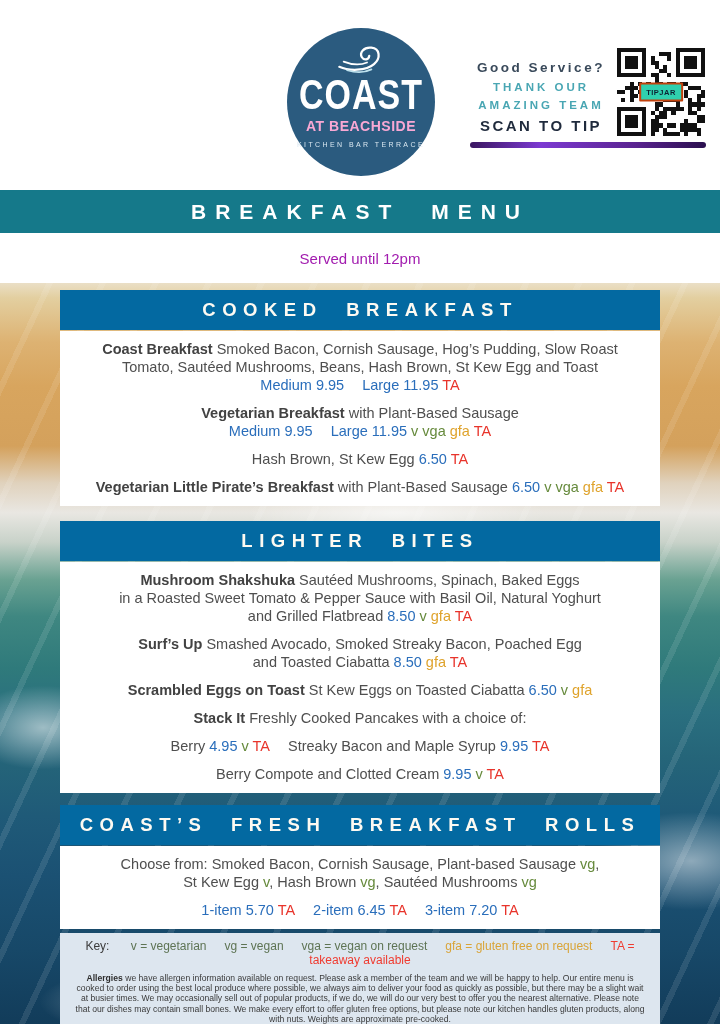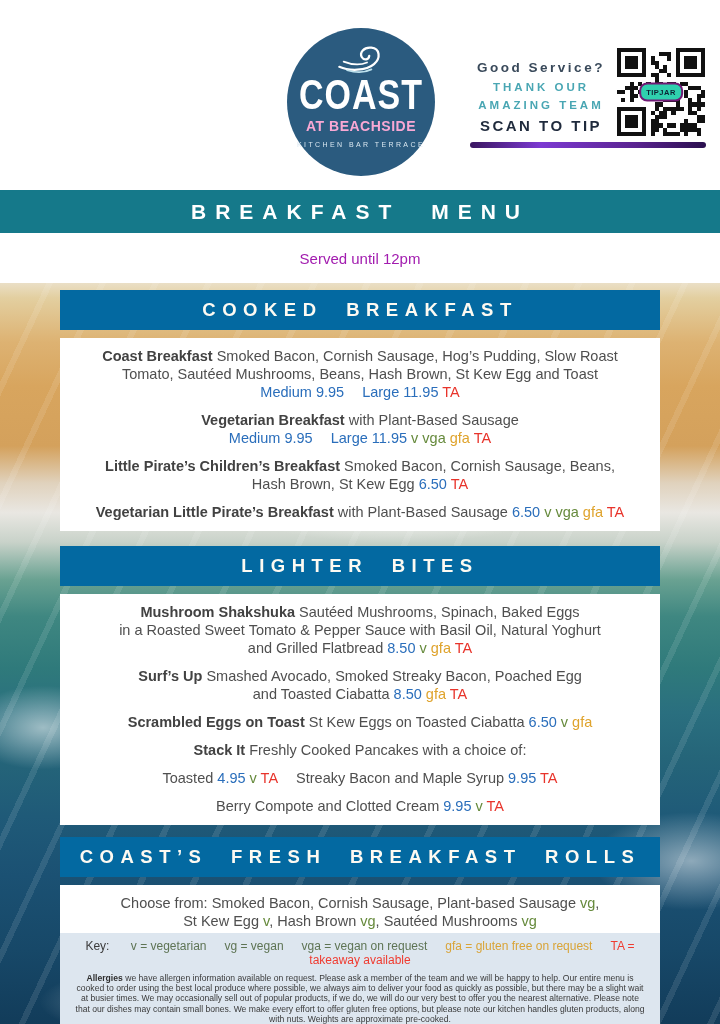--- a/index.html
+++ b/index.html
@@ -32,37 +32,37 @@
   .logo-tag{color:#d9e7f0;font-size:7px;letter-spacing:2.4px;margin-top:7px;}
 
   .tip-block{position:absolute;top:48px;right:14px;width:236px;}
   .tip-inner{display:flex;align-items:center;}
   .tip-text{width:142px;text-align:center;padding-top:10px;}
   .tip-l1{color:#39495a;font-weight:bold;font-size:13.5px;letter-spacing:2.5px;}
   .tip-l2,.tip-l3{color:#49a6b3;font-weight:bold;font-size:11.5px;letter-spacing:3px;margin-top:6px;}
   .tip-l4{color:#1f2a3c;font-weight:bold;font-size:15px;letter-spacing:2.5px;margin-top:6px;}
   .qr{position:relative;width:88px;height:88px;margin-left:5px;background:#fff;}
   .qr-badge{position:absolute;left:50%;top:50%;transform:translate(-50%,-50%);
-    background:#2fd0ae;border:2px solid #701a75;color:#0c2233;font-weight:bold;font-size:7.5px;
-    letter-spacing:.5px;padding:3px 5px;border-radius:8px;}
+    background:#2fd0ae;border:2px solid #c2410c;color:#0c2233;font-weight:bold;font-size:7.5px;
+    letter-spacing:.5px;padding:3px 5px;border-radius:1px;}
   .tip-bar{height:6px;margin-top:6px;border-radius:3px;
     background:linear-gradient(90deg,#3a1660,#7c3ad2 30%,#5a2390 70%,#2a0f4e);}
 
   
   .menu-banner{position:absolute;left:0;top:190px;width:720px;height:43px;background:#15798a;
     display:flex;align-items:center;justify-content:center;}
   .menu-banner span{color:#ffffff;font-weight:bold;font-size:21px;letter-spacing:9px;word-spacing:16px;}
   .served{position:absolute;left:0;top:233px;width:720px;height:50px;background:#fff;
     display:flex;align-items:center;justify-content:center;color:#a21caf;font-size:15px;}
 
   
   #sections{position:absolute;left:60px;top:290px;width:600px;}
   .sec-banner{height:40px;background:#0369a1;display:flex;align-items:center;justify-content:center;}
   .sec-banner span{color:#fdfaf2;font-weight:bold;font-size:18.5px;letter-spacing:6.5px;word-spacing:12px;}
-  .sec-banner + .sec-box{margin-top:8px;}
+  .sec-banner + .sec-box{margin-top:1px;}
   .sec-box{background:#fff;padding:9px 12px 8px 12px;text-align:center;
     font-size:14.5px;line-height:18px;color:#4f4f4f;}
   .sec-box .item{margin-bottom:10px;}
   .sec-box .item:last-child{margin-bottom:2px;}
   .gap15{margin-top:15px;} .gap12{margin-top:12px;}
   .seg-b{font-weight:bold;color:#424242;}
   .seg-p{color:#4f4f4f;}
   .seg-pr{color:#2a6ebb;text-align:center;}
   .seg-g{color:#668a3c;}
   .seg-gf{color:#dfa32c;}
@@ -262,21 +262,20 @@
         <div class="item">
           <div class="line"><span class="seg-b">Coast Breakfast </span><span class="seg-p">Smoked Bacon, Cornish Sausage, Hog’s Pudding, Slow Roast</span></div>
           <div class="line"><span class="seg-p">Tomato, Sautéed Mushrooms, Beans, Hash Brown, St Kew Egg and Toast</span></div>
           <div class="line"><span class="seg-pr">Medium 9.95</span><span class="seg-sp"></span><span class="seg-pr">Large 11.95</span><span class="seg-ta"> TA</span></div>
         </div>
         <div class="item">
           <div class="line"><span class="seg-b">Vegetarian Breakfast </span><span class="seg-p">with Plant-Based Sausage</span></div>
           <div class="line"><span class="seg-pr">Medium 9.95</span><span class="seg-sp"></span><span class="seg-pr">Large 11.95</span><span class="seg-g"> v vga</span><span class="seg-gf"> gfa</span><span class="seg-ta"> TA</span></div>
         </div>
         <div class="item">
-          <div class="line"><span class="seg-b">Little Pirate’s Children’s Breakfast </span><span class="seg-p">Smoked Bacon, Cornish Sausage, Beans,</span></div>
           <div class="line"><span class="seg-p">Hash Brown, St Kew Egg </span><span class="seg-pr">6.50</span><span class="seg-ta"> TA</span></div>
         </div>
         <div class="item">
           <div class="line"><span class="seg-b">Vegetarian Little Pirate’s Breakfast </span><span class="seg-p">with Plant-Based Sausage </span><span class="seg-pr">6.50</span><span class="seg-g"> v vga</span><span class="seg-gf"> gfa</span><span class="seg-ta"> TA</span></div>
         </div>
       </div>
       <div class="sec-banner gap15">
         <span>LIGHTER BITES</span>
       </div>
       <div class="sec-box">
@@ -289,21 +288,21 @@
           <div class="line"><span class="seg-b">Surf’s Up </span><span class="seg-p">Smashed Avocado, Smoked Streaky Bacon, Poached Egg</span></div>
           <div class="line"><span class="seg-p">and Toasted Ciabatta </span><span class="seg-pr">8.50</span><span class="seg-gf"> gfa</span><span class="seg-ta"> TA</span></div>
         </div>
         <div class="item">
           <div class="line"><span class="seg-b">Scrambled Eggs on Toast </span><span class="seg-p">St Kew Eggs on Toasted Ciabatta </span><span class="seg-pr">6.50</span><span class="seg-g"> v</span><span class="seg-gf"> gfa</span></div>
         </div>
         <div class="item">
           <div class="line"><span class="seg-b">Stack It </span><span class="seg-p">Freshly Cooked Pancakes with a choice of:</span></div>
         </div>
         <div class="item">
-          <div class="line"><span class="seg-p">Toasted </span><span class="seg-pr">4.95</span><span class="seg-g"> v</span><span class="seg-ta"> TA</span><span class="seg-sp"></span><span class="seg-p">Streaky Bacon and Maple Syrup </span><span class="seg-pr">9.95</span><span class="seg-ta"> TA</span></div>
+          <div class="line"><span class="seg-p">Berry </span><span class="seg-pr">4.95</span><span class="seg-g"> v</span><span class="seg-ta"> TA</span><span class="seg-sp"></span><span class="seg-p">Streaky Bacon and Maple Syrup </span><span class="seg-pr">9.95</span><span class="seg-ta"> TA</span></div>
         </div>
         <div class="item">
           <div class="line"><span class="seg-p">Berry Compote and Clotted Cream </span><span class="seg-pr">9.95</span><span class="seg-g"> v</span><span class="seg-ta"> TA</span></div>
         </div>
       </div>
       <div class="sec-banner gap12">
         <span>COAST’S FRESH BREAKFAST ROLLS</span>
       </div>
       <div class="sec-box">
         <div class="item">

